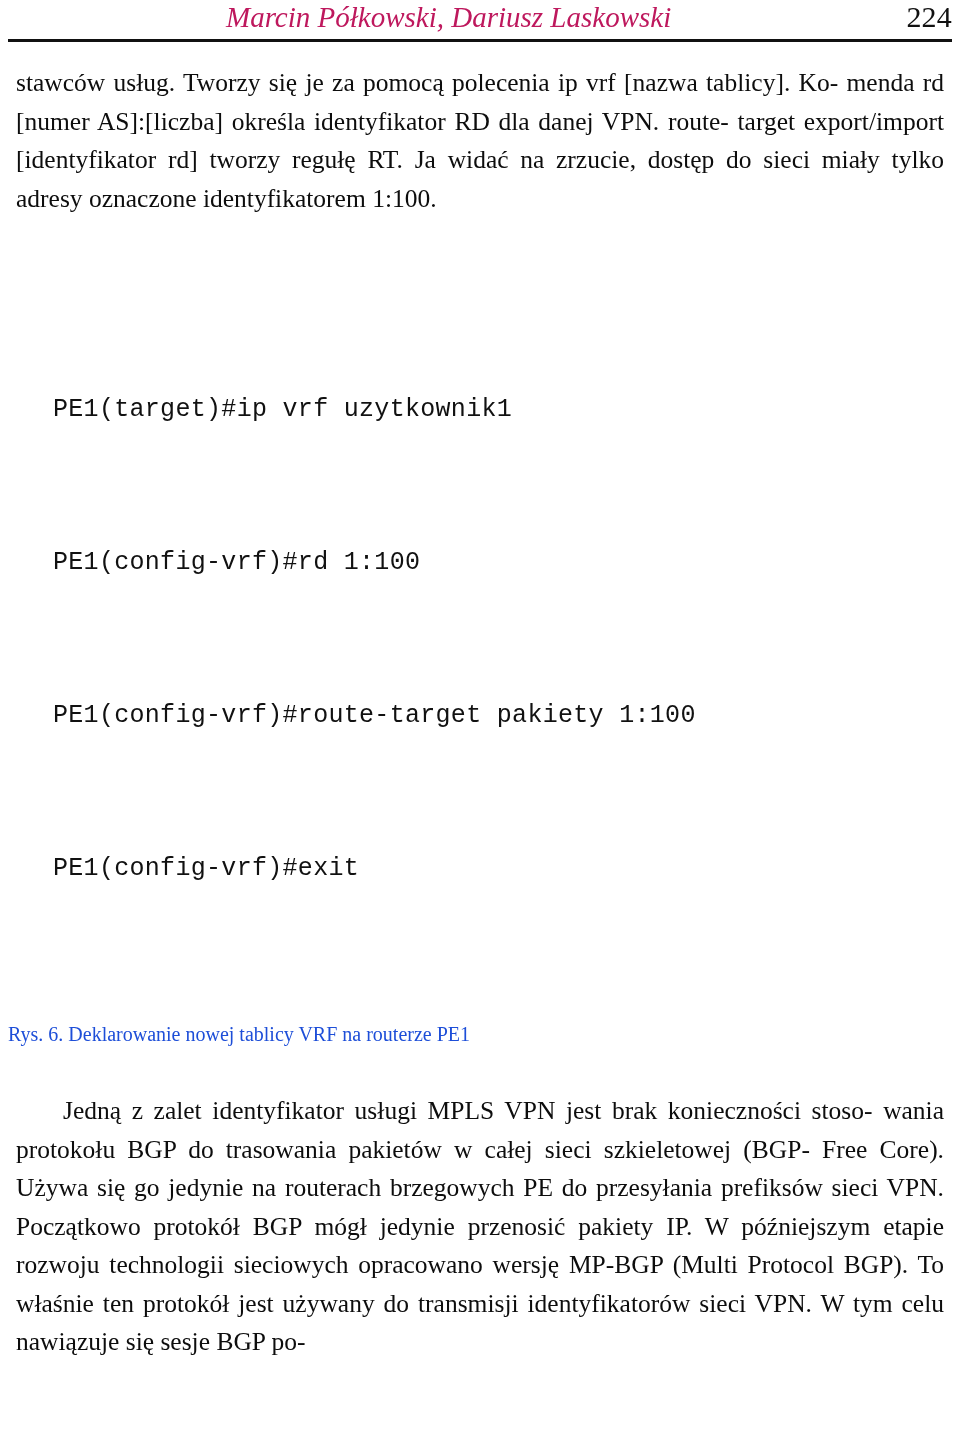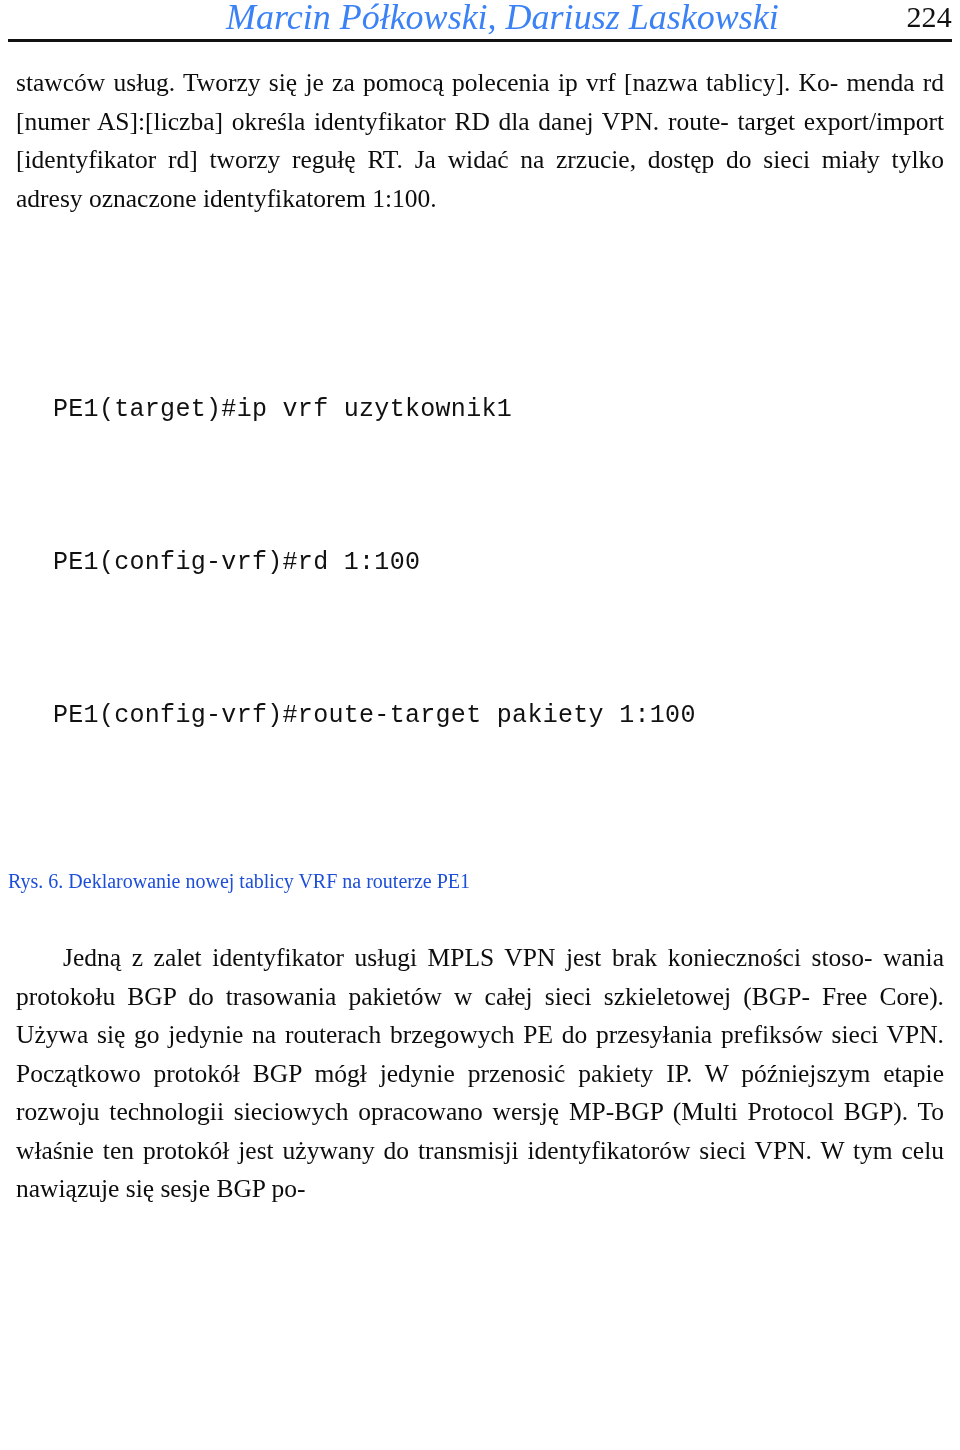--- a/index.html
+++ b/index.html
@@ -36,25 +36,25 @@
     font-size: 30px;
     line-height: 34px;
     font-style: normal;
     letter-spacing: 0.2px;
     color: #111;
   }
   .head-authors {
     position: absolute;
     left: 218px;
     top: 0;
-    font-size: 36px;
+    font-size: 29px;
     line-height: 34px;
     font-style: italic;
     white-space: nowrap;
-    color: #3b82f6;
+    color: #be185d;
   }
   .head-rule {
     height: 0;
     border-top: 3px solid #111;
     margin: 1px 0 0 0;
     width: 944px;
   }
 
   
   .para {
@@ -119,20 +119,21 @@
      <span>target export/import [identyfikator rd] tworzy regułę RT. Ja widać na zrzucie,</span>
      <span>dostęp do sieci miały tylko adresy oznaczone identyfikatorem 1:100.</span>
   </div>
 
   <div class="sp-56"></div>
 
   <div class="code-block">
     <div class="code-line">PE1(target)#ip vrf uzytkownik1</div>
     <div class="code-line">PE1(config-vrf)#rd 1:100</div>
     <div class="code-line">PE1(config-vrf)#route-target pakiety 1:100</div>
+    <div class="code-line">PE1(config-vrf)#exit</div>
   </div>
 
   <div class="sp-22"></div>
 
   <div class="fig-caption">Rys. 6. Deklarowanie nowej tablicy VRF na routerze PE1</div>
 
   <div class="sp-34"></div>
 
   <div class="para indent">
     <span>Jedną z zalet identyfikator usługi MPLS VPN jest brak konieczności stoso-</span>

